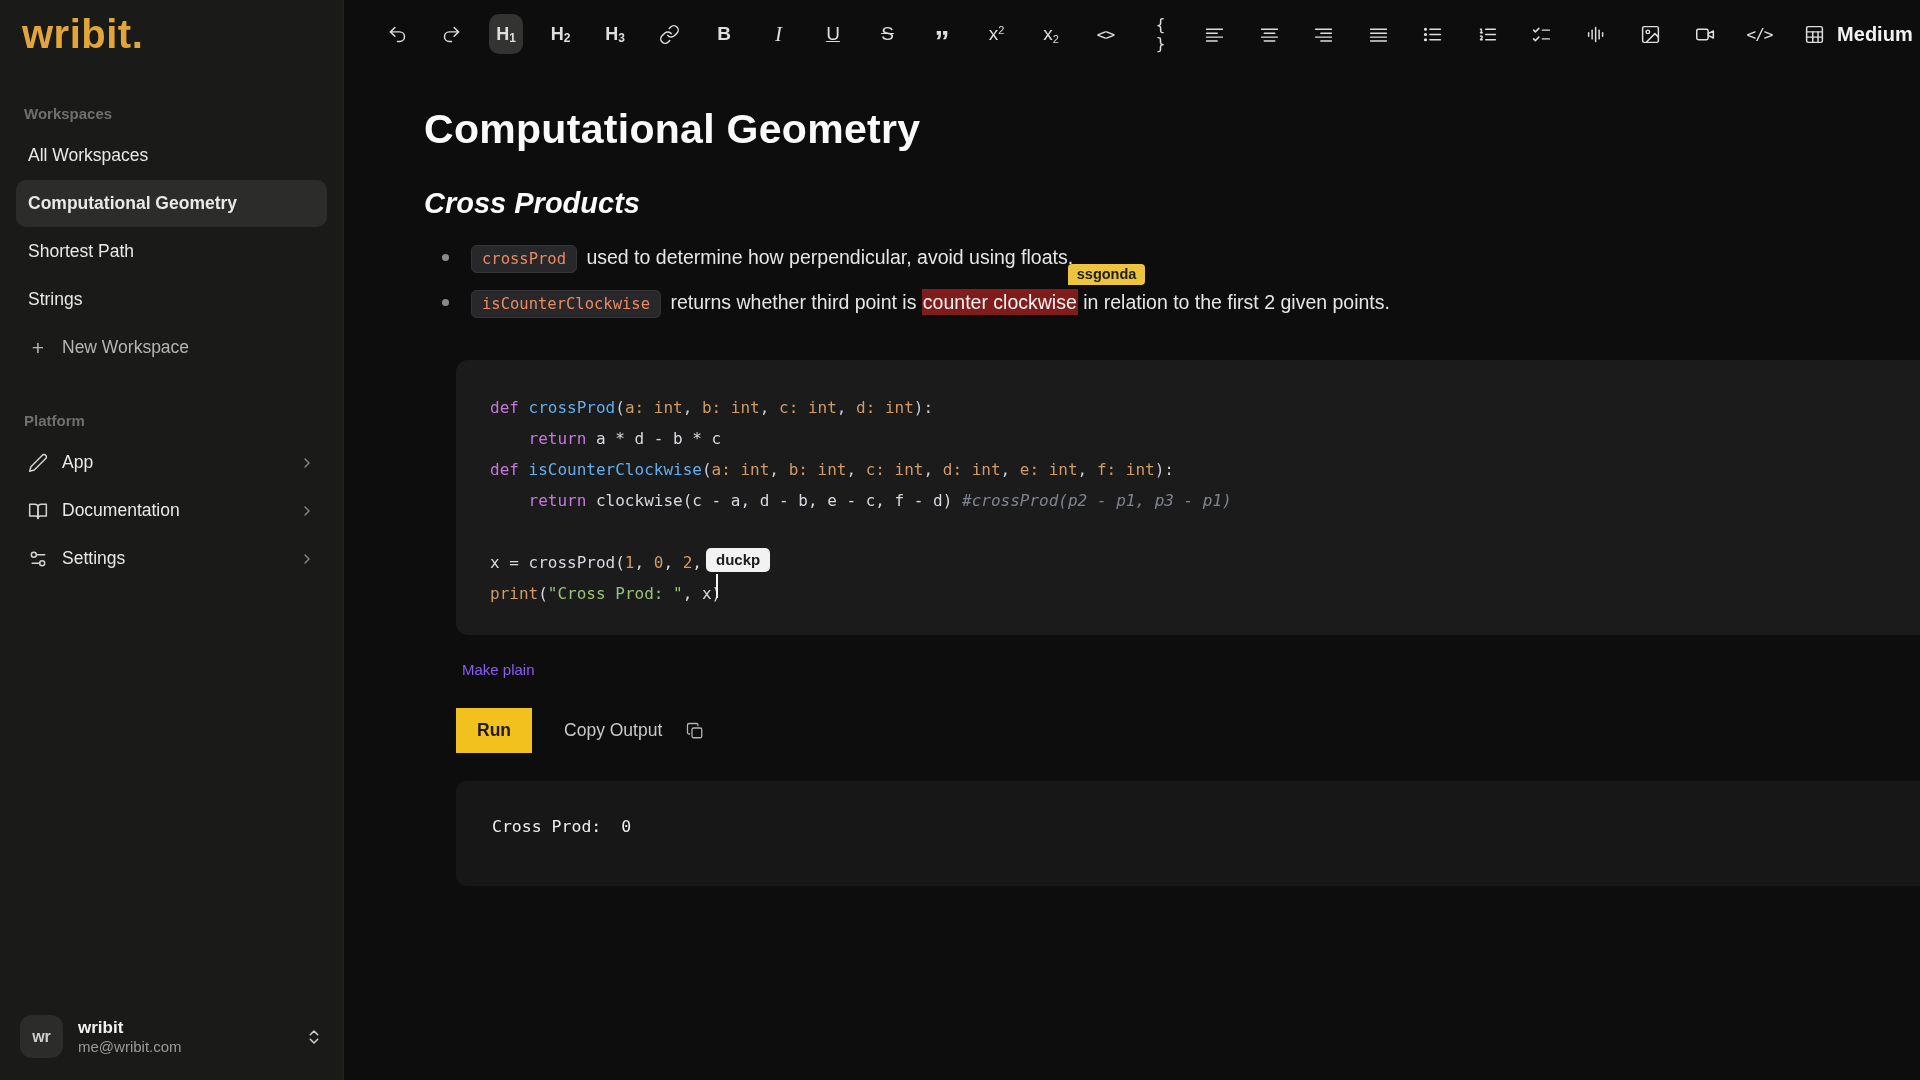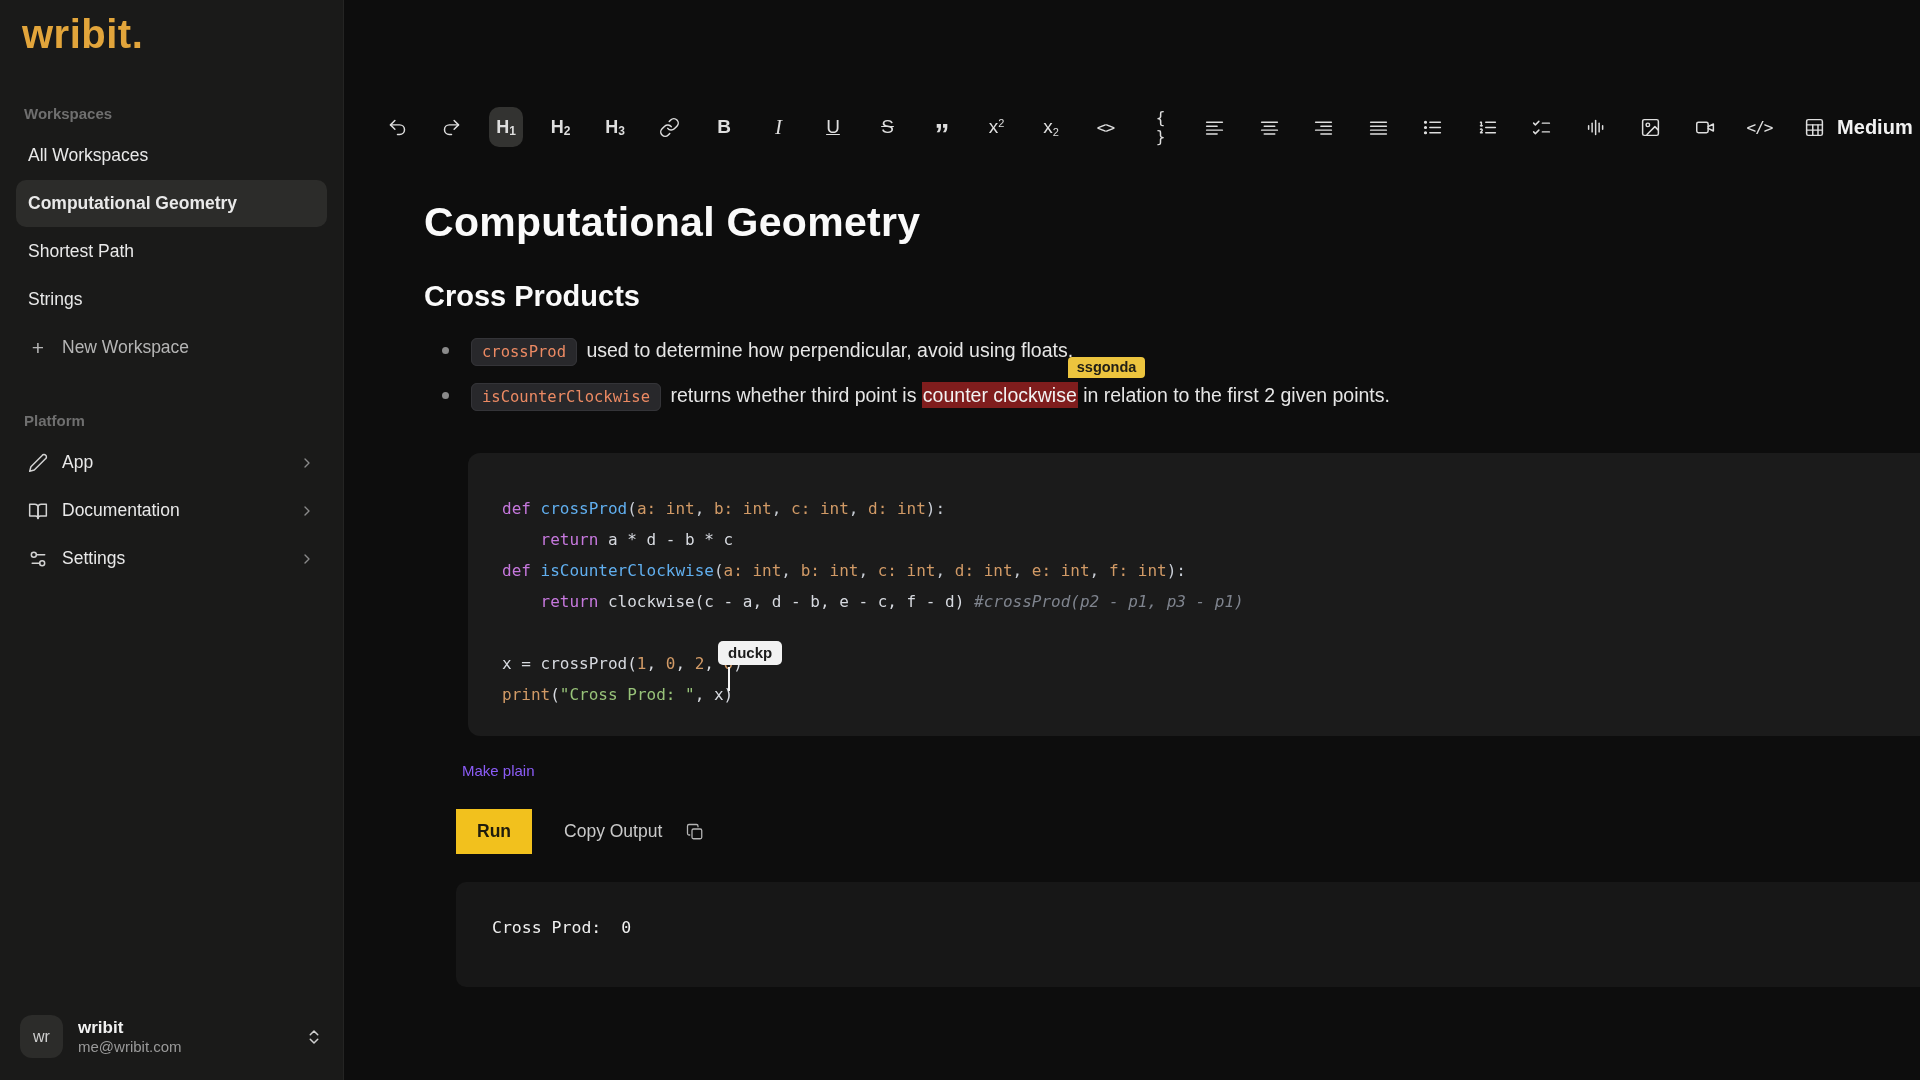--- a/index.html
+++ b/index.html
@@ -2,21 +2,21 @@
 <html><head>
 <meta charset="utf-8">
 <style>
   * { box-sizing: border-box; }
   html,body { margin:0; padding:0; }
   body {
     width:1920px; height:1080px; overflow:hidden;
     background:#0d0d0d; color:#ececec;
     font-family:"Liberation Sans", sans-serif;
   }
-  .app { display:flex; width:100%; height:100%;align-items:center; }
+  .app { display:flex; width:100%; height:100%; }
 
   
   .sidebar {
     width:344px; height:100%; background:#1a1a19;
     display:flex; flex-direction:column; padding:0 16px;
     flex-shrink:0; border-right:1px solid #242423;
   }
   .logo { font-size:40px; font-weight:800; color:#e2a53b; letter-spacing:.5px; margin:12px 6px 34px 6px; }
   .section-label { font-size:15px; font-weight:700; color:#6f6f6f; margin:14px 8px 10px 8px; }
   .nav-item {
@@ -29,21 +29,21 @@
   .nav-item .spacer { flex:1; }
   .icon-svg { width:20px; height:20px; stroke:#d2d2d2; stroke-width:1.8; fill:none;
               stroke-linecap:round; stroke-linejoin:round; flex-shrink:0; }
   .chev-svg { width:16px; height:16px; stroke:#8a8a8a; stroke-width:2; fill:none;
               stroke-linecap:round; stroke-linejoin:round; }
   .plus-glyph { font-size:21px; color:#b5b5b5; width:20px; text-align:center; line-height:18px; }
   .platform-gap { margin-top:40px; }
   .user-card { margin-top:auto; display:flex; align-items:center; gap:15px; padding:14px 4px 22px 4px; }
   .avatar {
     width:43px; height:43px; border-radius:12px; background:#2c2c2a; color:#cfcfcf;
-    font-size:16px; font-weight:400; display:flex; align-items:center; justify-content:center;
+    font-size:16px; font-weight:700; display:flex; align-items:center; justify-content:center;
   }
   .user-name { font-size:17px; font-weight:700; color:#f2f2f2; line-height:1.25; }
   .user-email { font-size:15px; color:#9a9a9a; line-height:1.25; }
   .user-meta { flex:1; }
 
   
   .main { flex:1; display:flex; flex-direction:column; min-width:0; }
   .topbar { display:flex; align-items:center; gap:14px; padding:26px 0 8px 34px; }
   .vdivider { width:1px; height:24px; background:#3a3a3a; }
   .crumb-root { font-size:17px; color:#9a9a9a; }
@@ -69,41 +69,41 @@
   .supsm { font-size:11px; margin-bottom:9px; }
   .subsm { font-size:11px; margin-top:9px; }
   .quote-glyph { font-size:30px; line-height:10px; padding-top:14px; font-weight:700; }
   .mono-glyph { font-family:"DejaVu Sans Mono", monospace; font-size:16px; letter-spacing:-1px; }
   .size-btn { margin-left:6px; font-weight:700; font-size:20px; color:#f2f2f2; gap:6px; }
   .size-chev { font-size:14px; color:#9a9a9a; }
 
   
   .doc { padding:0 0 0 80px; }
   .doc-title { font-size:41px; font-weight:800; letter-spacing:.3px; margin:42px 0 0 0; color:#fafafa; }
-  .doc-section { font-size:29px; font-weight:800; margin:34px 0 0 0; color:#fafafa; }
+  .doc-section { font-size:29px; font-weight:800; margin:34px 0 0 0; color:#fafafa;font-style:italic; }
   .bullets { margin-top:26px; }
   .bullet-row { display:flex; align-items:center; margin-bottom:22px; position:relative; }
   .bullet-dot { width:7px; height:7px; border-radius:50%; background:#8a8a8a; margin:0 22px 0 18px; flex-shrink:0; }
   .bullet-text { font-size:19.5px; color:#e6e6e6; }
   .code-chip {
     font-family:"DejaVu Sans Mono", monospace; font-size:15.5px; color:#ec8a63;
     background:#28282b; border:1px solid #343438; border-radius:6px; padding:4px 10px; margin-right:4px;
   }
   .hl-wrap { position:relative; }
   .hl { background:#7f1d1d; padding:2px 1px; color:#f2f2f2; }
   .collab-flag {
     position:absolute; top:-27px; left:100%; transform:translateX(-10px);
     background:#ecc43e; color:#222016; font-size:14.5px; font-weight:600;
     padding:2px 9px 3px 9px; border-radius:4px 4px 4px 0; white-space:nowrap;
   }
 
   
   .code-block {
-    position:relative; margin:46px 0 0 44px; background:#1b1b1b;
-    border-radius:12px 0 0 12px; padding:40px 30px 26px 34px; min-height:258px;
+    position:relative; margin:46px 0 0 32px; background:#1b1b1b;
+    border-radius:12px 0 0 12px; padding:32px 30px 26px 34px; min-height:258px;
   }
   .code-line { font-family:"DejaVu Sans Mono", monospace; font-size:16px; line-height:31px; white-space:pre; color:#d7dae0; }
   .tok-kw  { color:#c678dd; }
   .tok-fn  { color:#61afef; }
   .tok-prm { color:#d19a66; }
   .tok-num { color:#d19a66; }
   .tok-str { color:#98c379; }
   .tok-com { color:#7f848e; font-style:italic; }
   .tok-pun { color:#c8cdd5; }
   .tok-txt { color:#d7dae0; }

